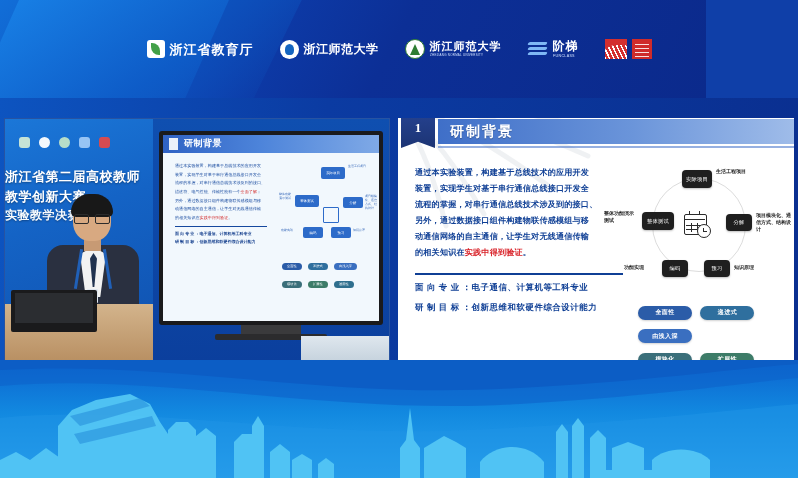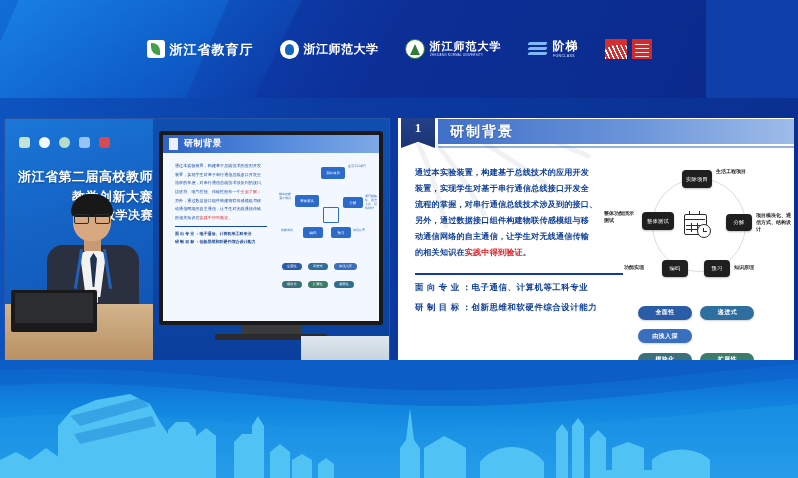--- a/index.html
+++ b/index.html
@@ -65,21 +65,21 @@
 
   
   .video{position:absolute;left:4px;top:118px;width:384px;height:243px;overflow:hidden;
     background:#0a3c96;border:1px solid rgba(255,255,255,.12);}
   .v-backdrop{position:absolute;left:0;top:0;width:148px;height:243px;overflow:hidden;
     background:linear-gradient(160deg,#1b77d8 0%,#1463c5 40%,#0f50ae 100%);}
   .v-backdrop .mini-logos{position:absolute;left:14px;top:18px;display:flex;gap:9px;align-items:center;}
   .ml{width:11px;height:11px;border-radius:3px;background:#fff;opacity:.95;}
   .ml.c{border-radius:50%;}
   .ml.g{background:#cfe9d6;}
-  .v-title{position:absolute;left:0;top:48px;width:148px;text-align:right;color:#fff;
+  .v-title{position:absolute;left:0;top:48px;width:148px;text-align:left;color:#fff;
     font-family:"Liberation Serif","DejaVu Serif",serif;font-weight:bold;line-height:1.5;
     text-shadow:0 1px 2px rgba(0,0,0,.35);}
   .v-title .l1{font-size:13px;letter-spacing:.5px;}
   .v-title .l2{font-size:13px;letter-spacing:.5px;}
   .v-title .l3{font-size:12px;letter-spacing:.5px;opacity:.97;}
   .person{position:absolute;left:42px;top:78px;width:92px;height:130px;}
   .p-head{position:absolute;left:26px;top:0;width:38px;height:44px;border-radius:45% 45% 42% 42%;
     background:#d8a981;}
   .p-hair{position:absolute;left:24px;top:-3px;width:42px;height:23px;border-radius:22px 22px 6px 6px;
     background:#181818;}

